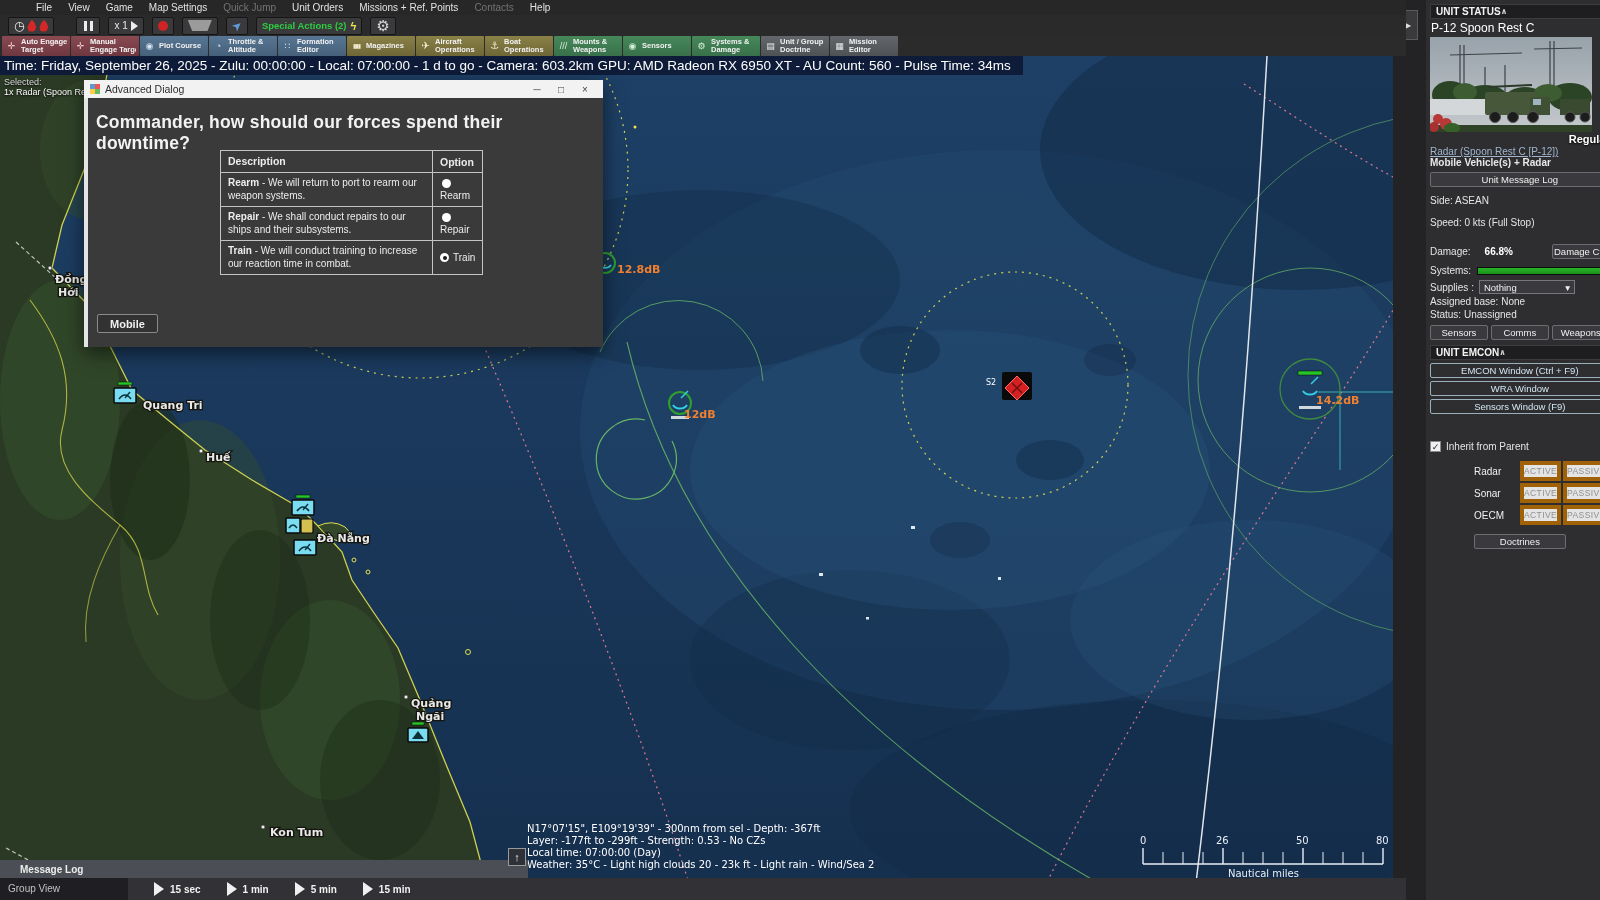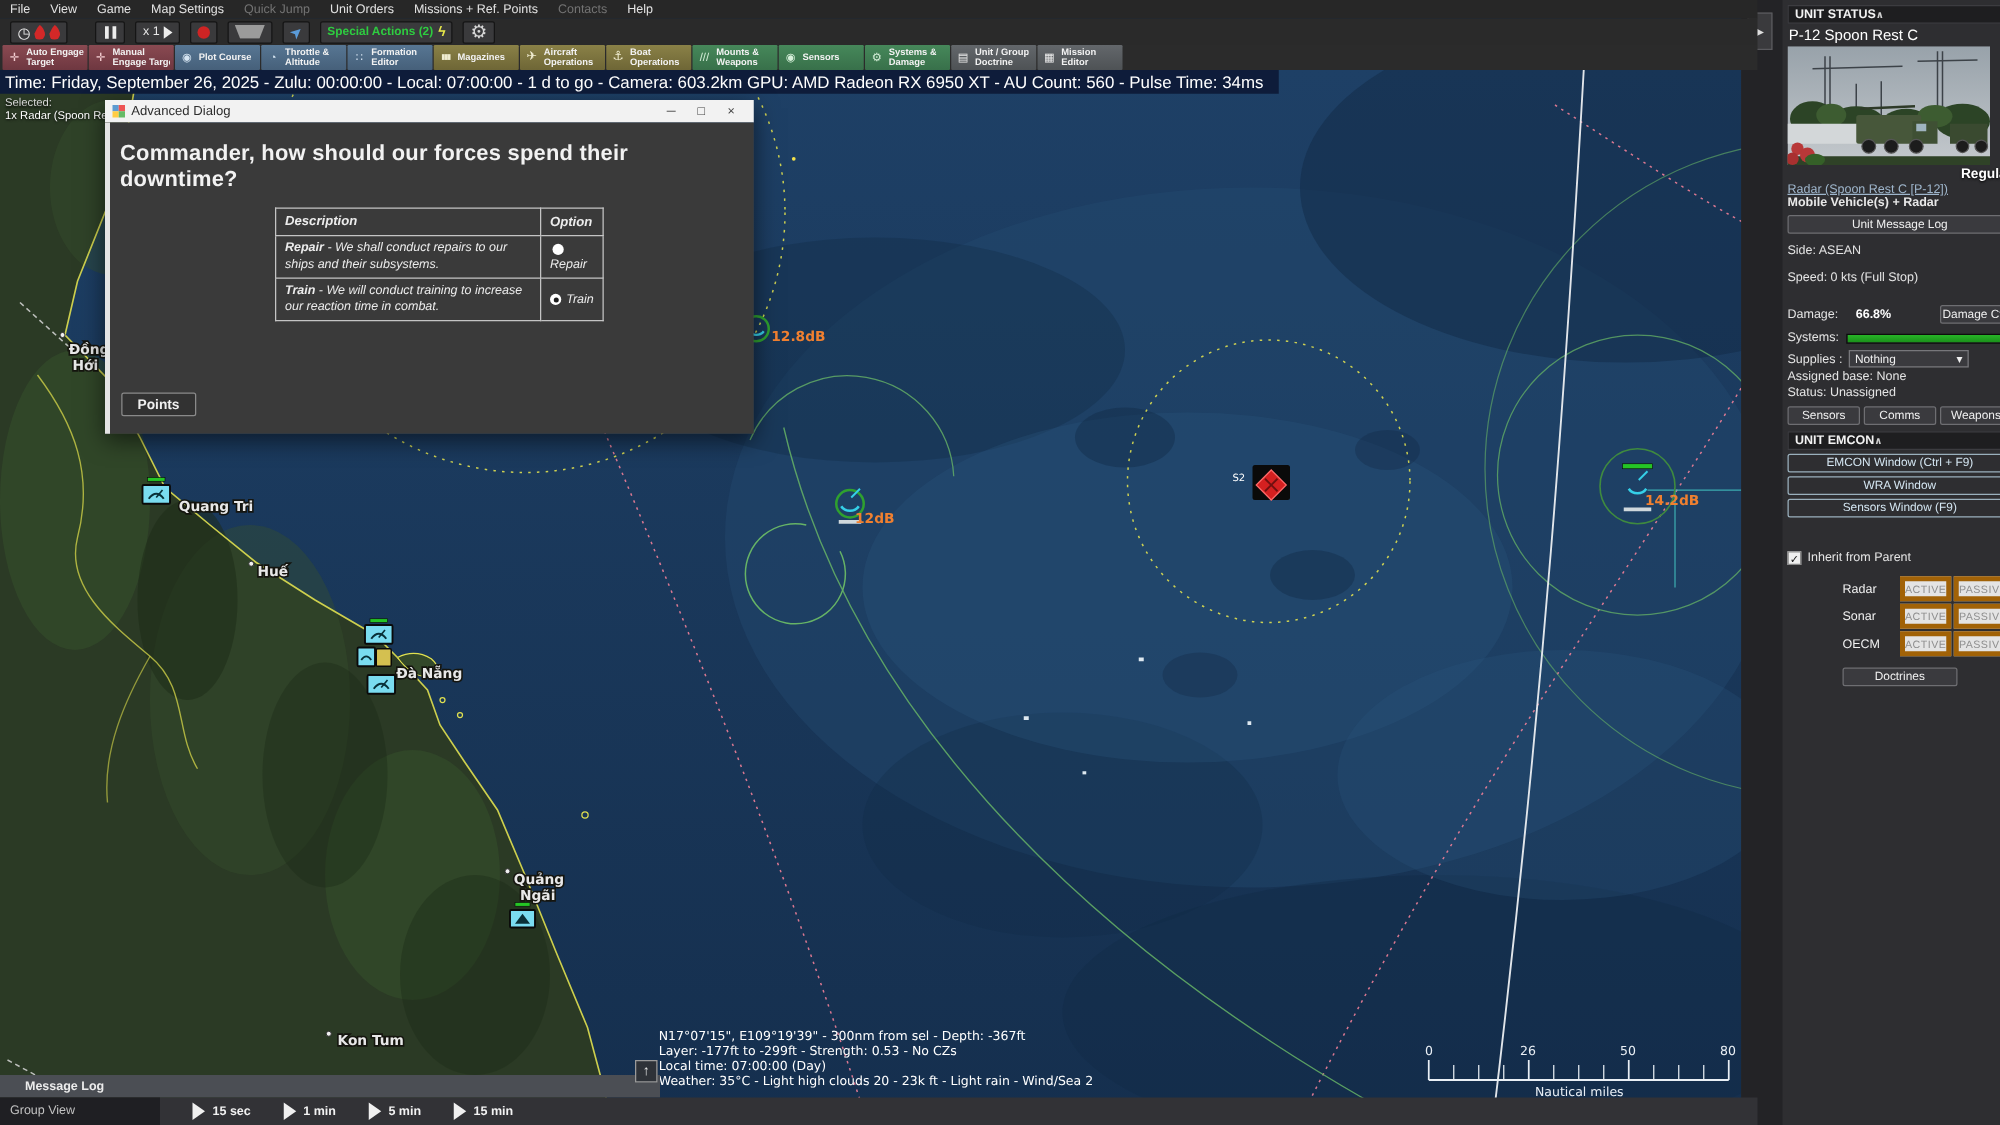--- a/index.html
+++ b/index.html
@@ -2,21 +2,21 @@
 <html><head>
 <meta charset="utf-8">
 <style>
   * { margin:0; padding:0; box-sizing:border-box; }
   html,body { width:1600px; height:900px; background:#111; overflow:hidden;
     font-family:"Liberation Sans","DejaVu Sans",sans-serif; }
   #app { position:relative; width:1600px; height:900px; background:#16304f; overflow:hidden; }
 
   
   #menubar { position:absolute; top:0; left:0; width:1406px; height:15px; background:#272727;
-    display:flex; align-items:flex-start; z-index:30; }
+    display:flex; align-items:flex-start; z-index:30;padding-left:28px; }
   .menu-item { font-size:10px; color:#e2e2e2; padding:0 8px; line-height:15px; cursor:default; }
   .menu-item.disabled { color:#737373; }
 
   #playbar { position:absolute; top:15px; left:0; width:1406px; height:21px; background:#2a2a2a;
     display:flex; align-items:center; z-index:30; }
   .pgroup { height:18px; background:#3a3a3c; border:1px solid #151515; border-radius:2px;
     display:flex; align-items:center; padding:0 5px; margin-left:8px; color:#e8e8e8; }
   .clock-glyph { font-size:12px; color:#e8e8e8; line-height:12px; }
   .flame { width:9px; height:12px; background:#d42828; border-radius:50% 50% 50% 50%/ 62% 62% 38% 38%; margin-left:3px;
     clip-path:polygon(50% 0,78% 28%,100% 62%,88% 100%,12% 100%,0 62%,26% 24%); }
@@ -61,21 +61,21 @@
   #dialog { position:absolute; left:84px; top:80px; width:519px; height:267px; z-index:40;
     box-shadow:0 6px 18px rgba(0,0,0,.55); }
   #dlg-titlebar { height:18px; background:#f2f2f2; display:flex; align-items:center; padding:0 6px; }
   .dlg-ico { width:10px; height:10px; display:grid; grid-template-columns:5px 5px; grid-template-rows:5px 5px; margin-right:5px; }
   .dlg-ico i { display:block; } .dlg-ico i:nth-child(1){background:#5c9bd1;} .dlg-ico i:nth-child(2){background:#ee5555;}
   .dlg-ico i:nth-child(3){background:#ffcc44;} .dlg-ico i:nth-child(4){background:#66bb66;}
   #dlg-title { font-size:10.5px; color:#2e2e2e; flex:1; }
   .win-ctl { font-size:10px; color:#444; width:24px; text-align:center; cursor:default; }
   #dlg-body { position:relative; height:249px; background:#3a3a3a; border-left:4px solid #e4e4e4; }
   #dlg-heading { font-size:17.5px; font-weight:bold; color:#f2f2f2; padding:14px 10px 0 8px; letter-spacing:.2px; }
-  #dlg-table { position:absolute; left:132px; top:68px; border-collapse:collapse;font-style:italic; }
+  #dlg-table { position:absolute; left:132px; top:52px; border-collapse:collapse; }
   #dlg-table td, #dlg-table th { border:1px solid #c4c4c4; color:#ececec; font-size:10px; text-align:left;
     padding:4px 7px; vertical-align:middle; }
   #dlg-table th { font-size:10.5px; font-weight:bold; height:20px; }
   .td-desc { width:212px; line-height:1.25; }
   .td-opt { width:50px; }
   .radio { display:inline-block; width:9px; height:9px; border-radius:50%; background:#fff; position:relative; }
   .radio.sel::after { content:""; position:absolute; left:2.5px; top:2.5px; width:4px; height:4px; border-radius:50%; background:#1c1c1c; }
   .optlabel { font-size:10px; color:#ececec; }
   .optcell-stack .radio { margin:1px 0 2px 2px; display:block; }
   .optcell-inline { display:flex; align-items:center; gap:4px; }
@@ -471,38 +471,45 @@
     </div>
     <div id="dlg-body">
       <div id="dlg-heading">Commander, how should our forces spend their downtime?</div>
       <table id="dlg-table">
         <tbody>
             <tr>
           <th class="td-desc">Description</th>
           <th class="td-opt">Option</th>
         </tr>
         <tr>
+          <td class="td-desc"><b>Rearm</b><span> - We will return to port to rearm our weapon systems.</span></td>
+          <td class="td-opt optcell-stack">
+            <span class="radio"></span>
+            <div class="optlabel">Rearm</div>
+          </td>
+        </tr>
+        <tr>
           <td class="td-desc"><b>Repair</b><span> - We shall conduct repairs to our ships and their subsystems.</span></td>
           <td class="td-opt optcell-stack">
             <span class="radio"></span>
             <div class="optlabel">Repair</div>
           </td>
         </tr>
         <tr>
           <td class="td-desc"><b>Train</b><span> - We will conduct training to increase our reaction time in combat.</span></td>
           <td class="td-opt">
             <div class="optcell-inline">
               <span class="radio sel"></span>
               <span class="optlabel">Train</span>
             </div>
           </td>
         </tr>
       </tbody>
         </table>
-      <button id="dlg-submit">Points</button>
+      <button id="dlg-submit">Mobile</button>
     </div>
   </div>
 
   <div id="unit-panel">
     <div id="panel-gutter">
       <div id="collapse-btn">
         <span>▶</span>
       </div>
     </div>
     <div id="panel-content">

